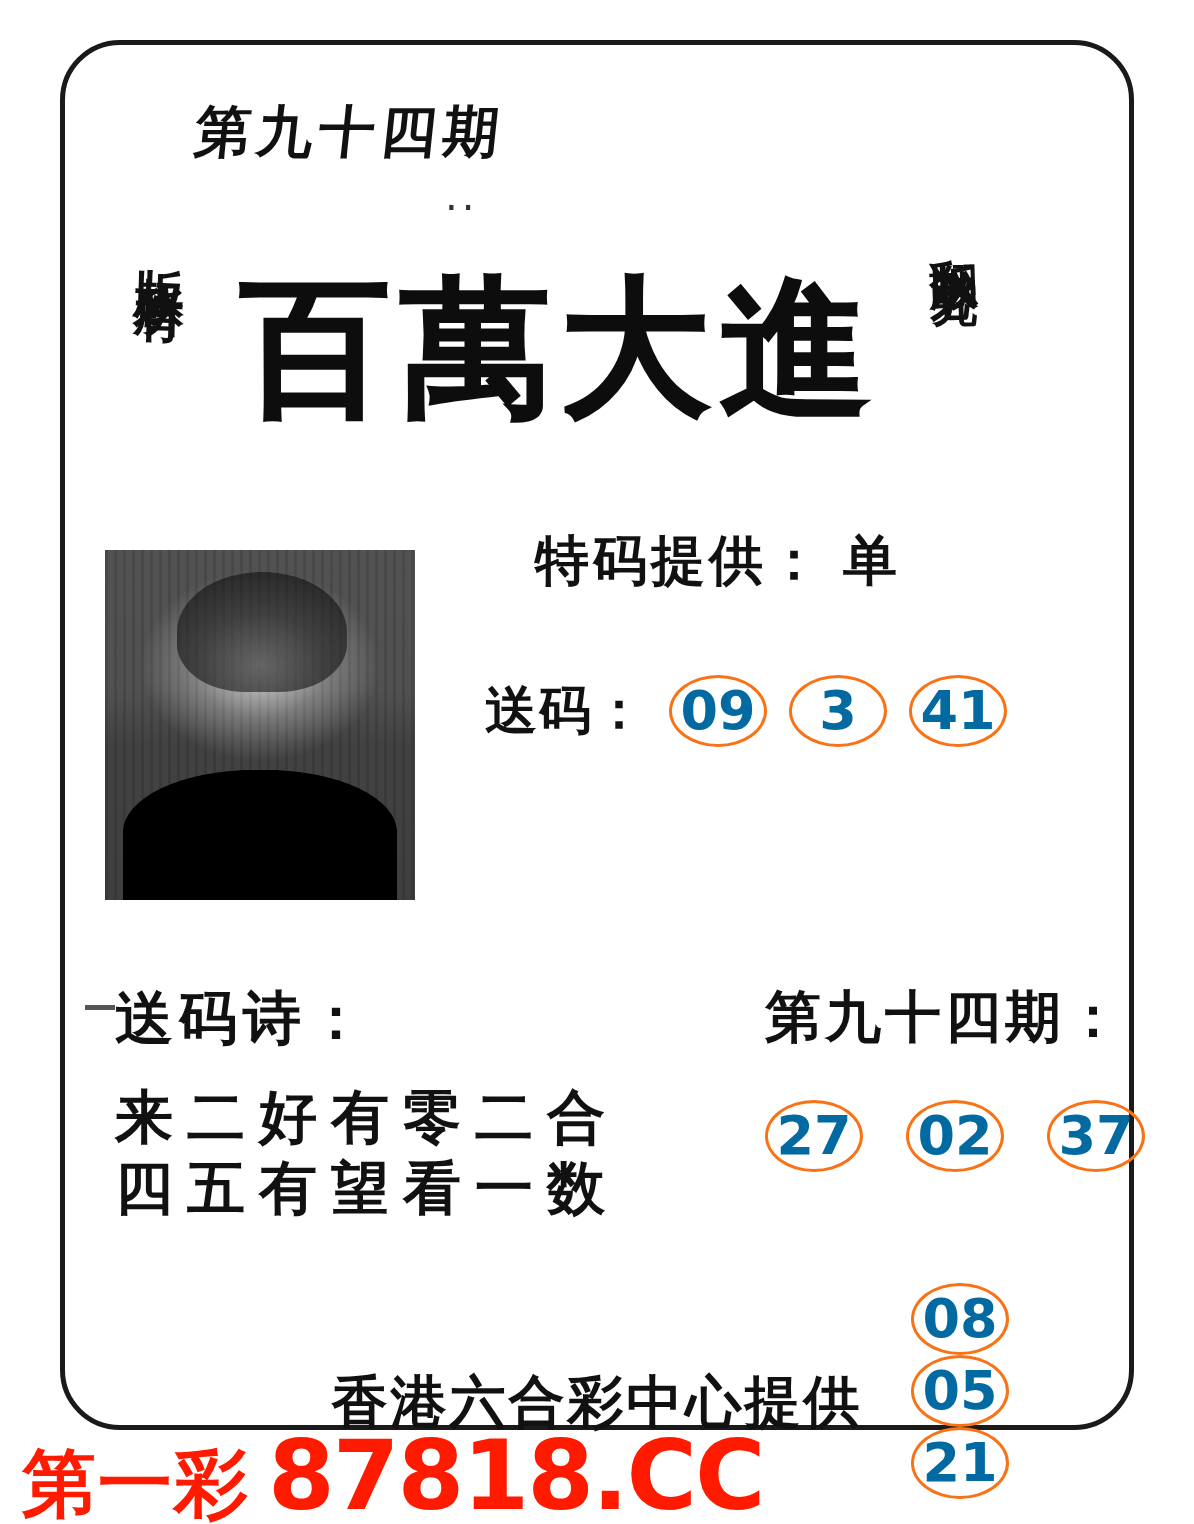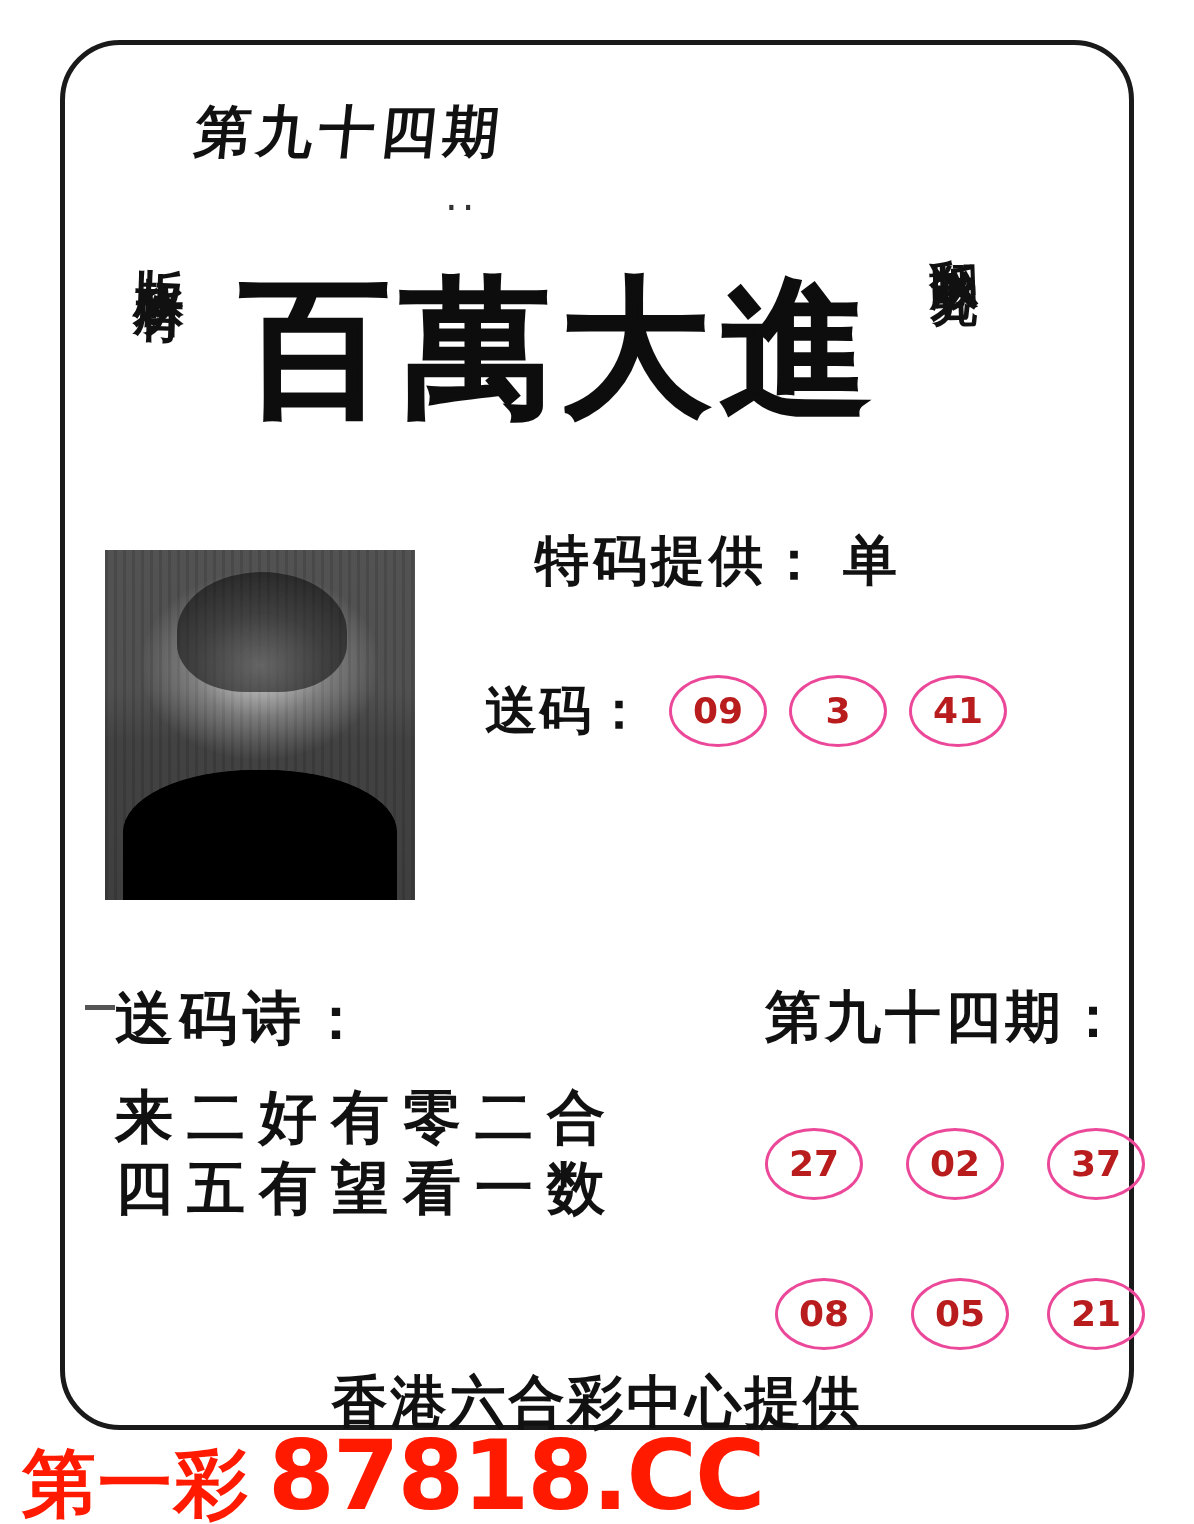--- a/index.html
+++ b/index.html
@@ -148,26 +148,26 @@
     color: #111;
     letter-spacing: 2px;
   }
   .ball {
     display: inline-block;
     width: 92px;
     height: 66px;
     line-height: 66px;
     margin-left: 22px;
     text-align: center;
-    border: 3px solid #ec4899;
+    border: 3px solid #f97316;
     border-radius: 50%;
     font-family: "DejaVu Sans", "Liberation Sans", sans-serif;
-    font-size: 36px;
-    font-weight: bold;
-    color: #b91c1c;
+    font-size: 54px;
+    font-weight: bold;
+    color: #0369a1;
   }
 
   
   #zodiac-row {
     position: absolute;
     left: 430px;
     top: 775px;
     font-family: "DejaVu Serif", "Liberation Serif", serif;
     font-size: 62px;
     font-weight: bold;
@@ -210,25 +210,25 @@
     font-size: 56px;
     font-weight: bold;
     letter-spacing: 4px;
     color: #111;
     white-space: nowrap;
   }
   .lm-row {
     display: flex;
     justify-content: space-between;
     align-items: center;
-    margin-top: 72px;
+    margin-top: 44px;
     white-space: nowrap;
   }
   .lm-row .ball { margin-left: 0; }
-  #lm-row-2 { margin-top: 78px; padding-left: 10px; }
+  #lm-row-2 { margin-top: 111px; padding-left: 10px; flex-direction: column; }
 
   
   #footer-line {
     position: absolute;
     left: 0;
     top: 1320px;
     width: 100%;
     text-align: center;
     font-family: "DejaVu Serif", "Liberation Serif", serif;
     font-size: 56px;

